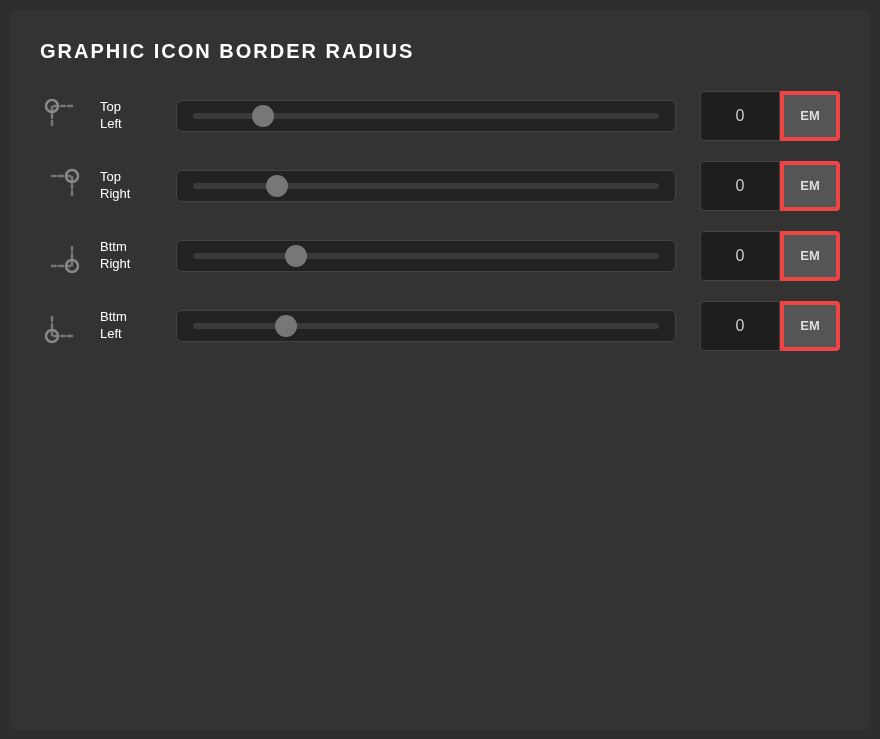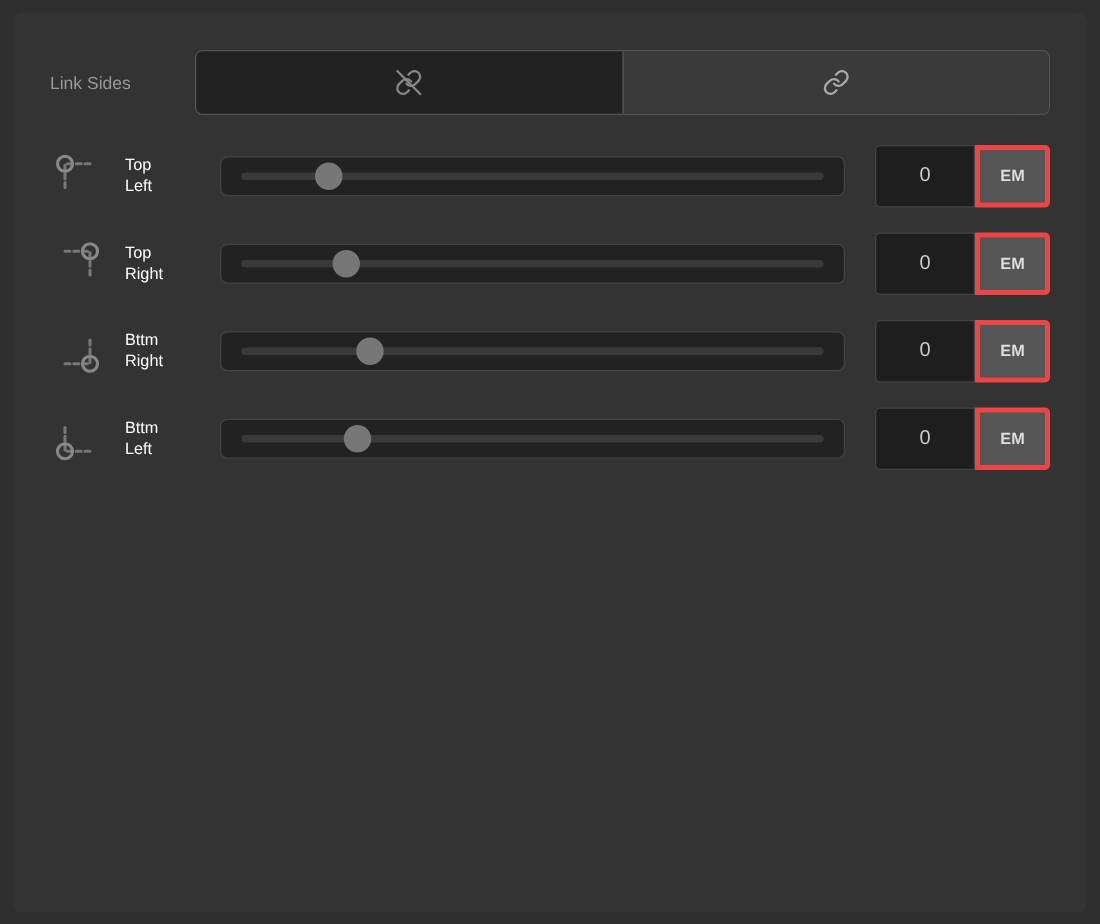--- a/index.html
+++ b/index.html
@@ -170,41 +170,22 @@
     .value-unit-group {
       display: flex;
       align-items: stretch;
       margin-left: 8px;
     }
   </style>
 </head>
 <body>
 
 <div class="panel">
-
-  <div class="link-sides-row">
-    <div class="link-sides-label">Link Sides</div>
-    <div class="link-sides-buttons">
-      <button class="link-btn active">
-
-        <svg viewBox="0 0 24 24" width="22" height="22" fill="none" stroke="#888888" stroke-width="2" stroke-linecap="round" stroke-linejoin="round">
-          <path d="M10 13a5 5 0 0 0 7.54.54l3-3a5 5 0 0 0-7.07-7.07l-1.72 1.71"></path>
-          <path d="M14 11a5 5 0 0 0-7.54-.54l-3 3a5 5 0 0 0 7.07 7.07l1.71-1.71"></path>
-          <line x1="2" y1="2" x2="22" y2="22" stroke="#888888" stroke-width="2"></line>
-        </svg>
-      </button>
-      <button class="link-btn">
-
-        <svg viewBox="0 0 24 24" width="22" height="22" fill="none" stroke="#aaaaaa" stroke-width="2" stroke-linecap="round" stroke-linejoin="round">
-          <path d="M10 13a5 5 0 0 0 7.54.54l3-3a5 5 0 0 0-7.07-7.07l-1.72 1.71"></path>
-          <path d="M14 11a5 5 0 0 0-7.54-.54l-3 3a5 5 0 0 0 7.07 7.07l1.71-1.71"></path>
-        </svg>
-      </button>
-    </div>
-  </div>
+  <div class="panel-title">GRAPHIC ICON BORDER RADIUS</div>
+
 
   <div id="corners-container">
       <div class="slider-row">
     <div class="corner-icon">
       <svg viewBox="0 0 36 36" fill="none" stroke="#666" stroke-width="2.5" stroke-linecap="round">
     <path d="M28 8 L8 8 L8 28" stroke="#777" stroke-width="2.5" fill="none" stroke-dasharray="4 3"></path>
     <circle cx="8" cy="8" r="6" stroke="#888" stroke-width="2.5" fill="none"></circle>
   </svg>
     </div>
     <div class="corner-label">

